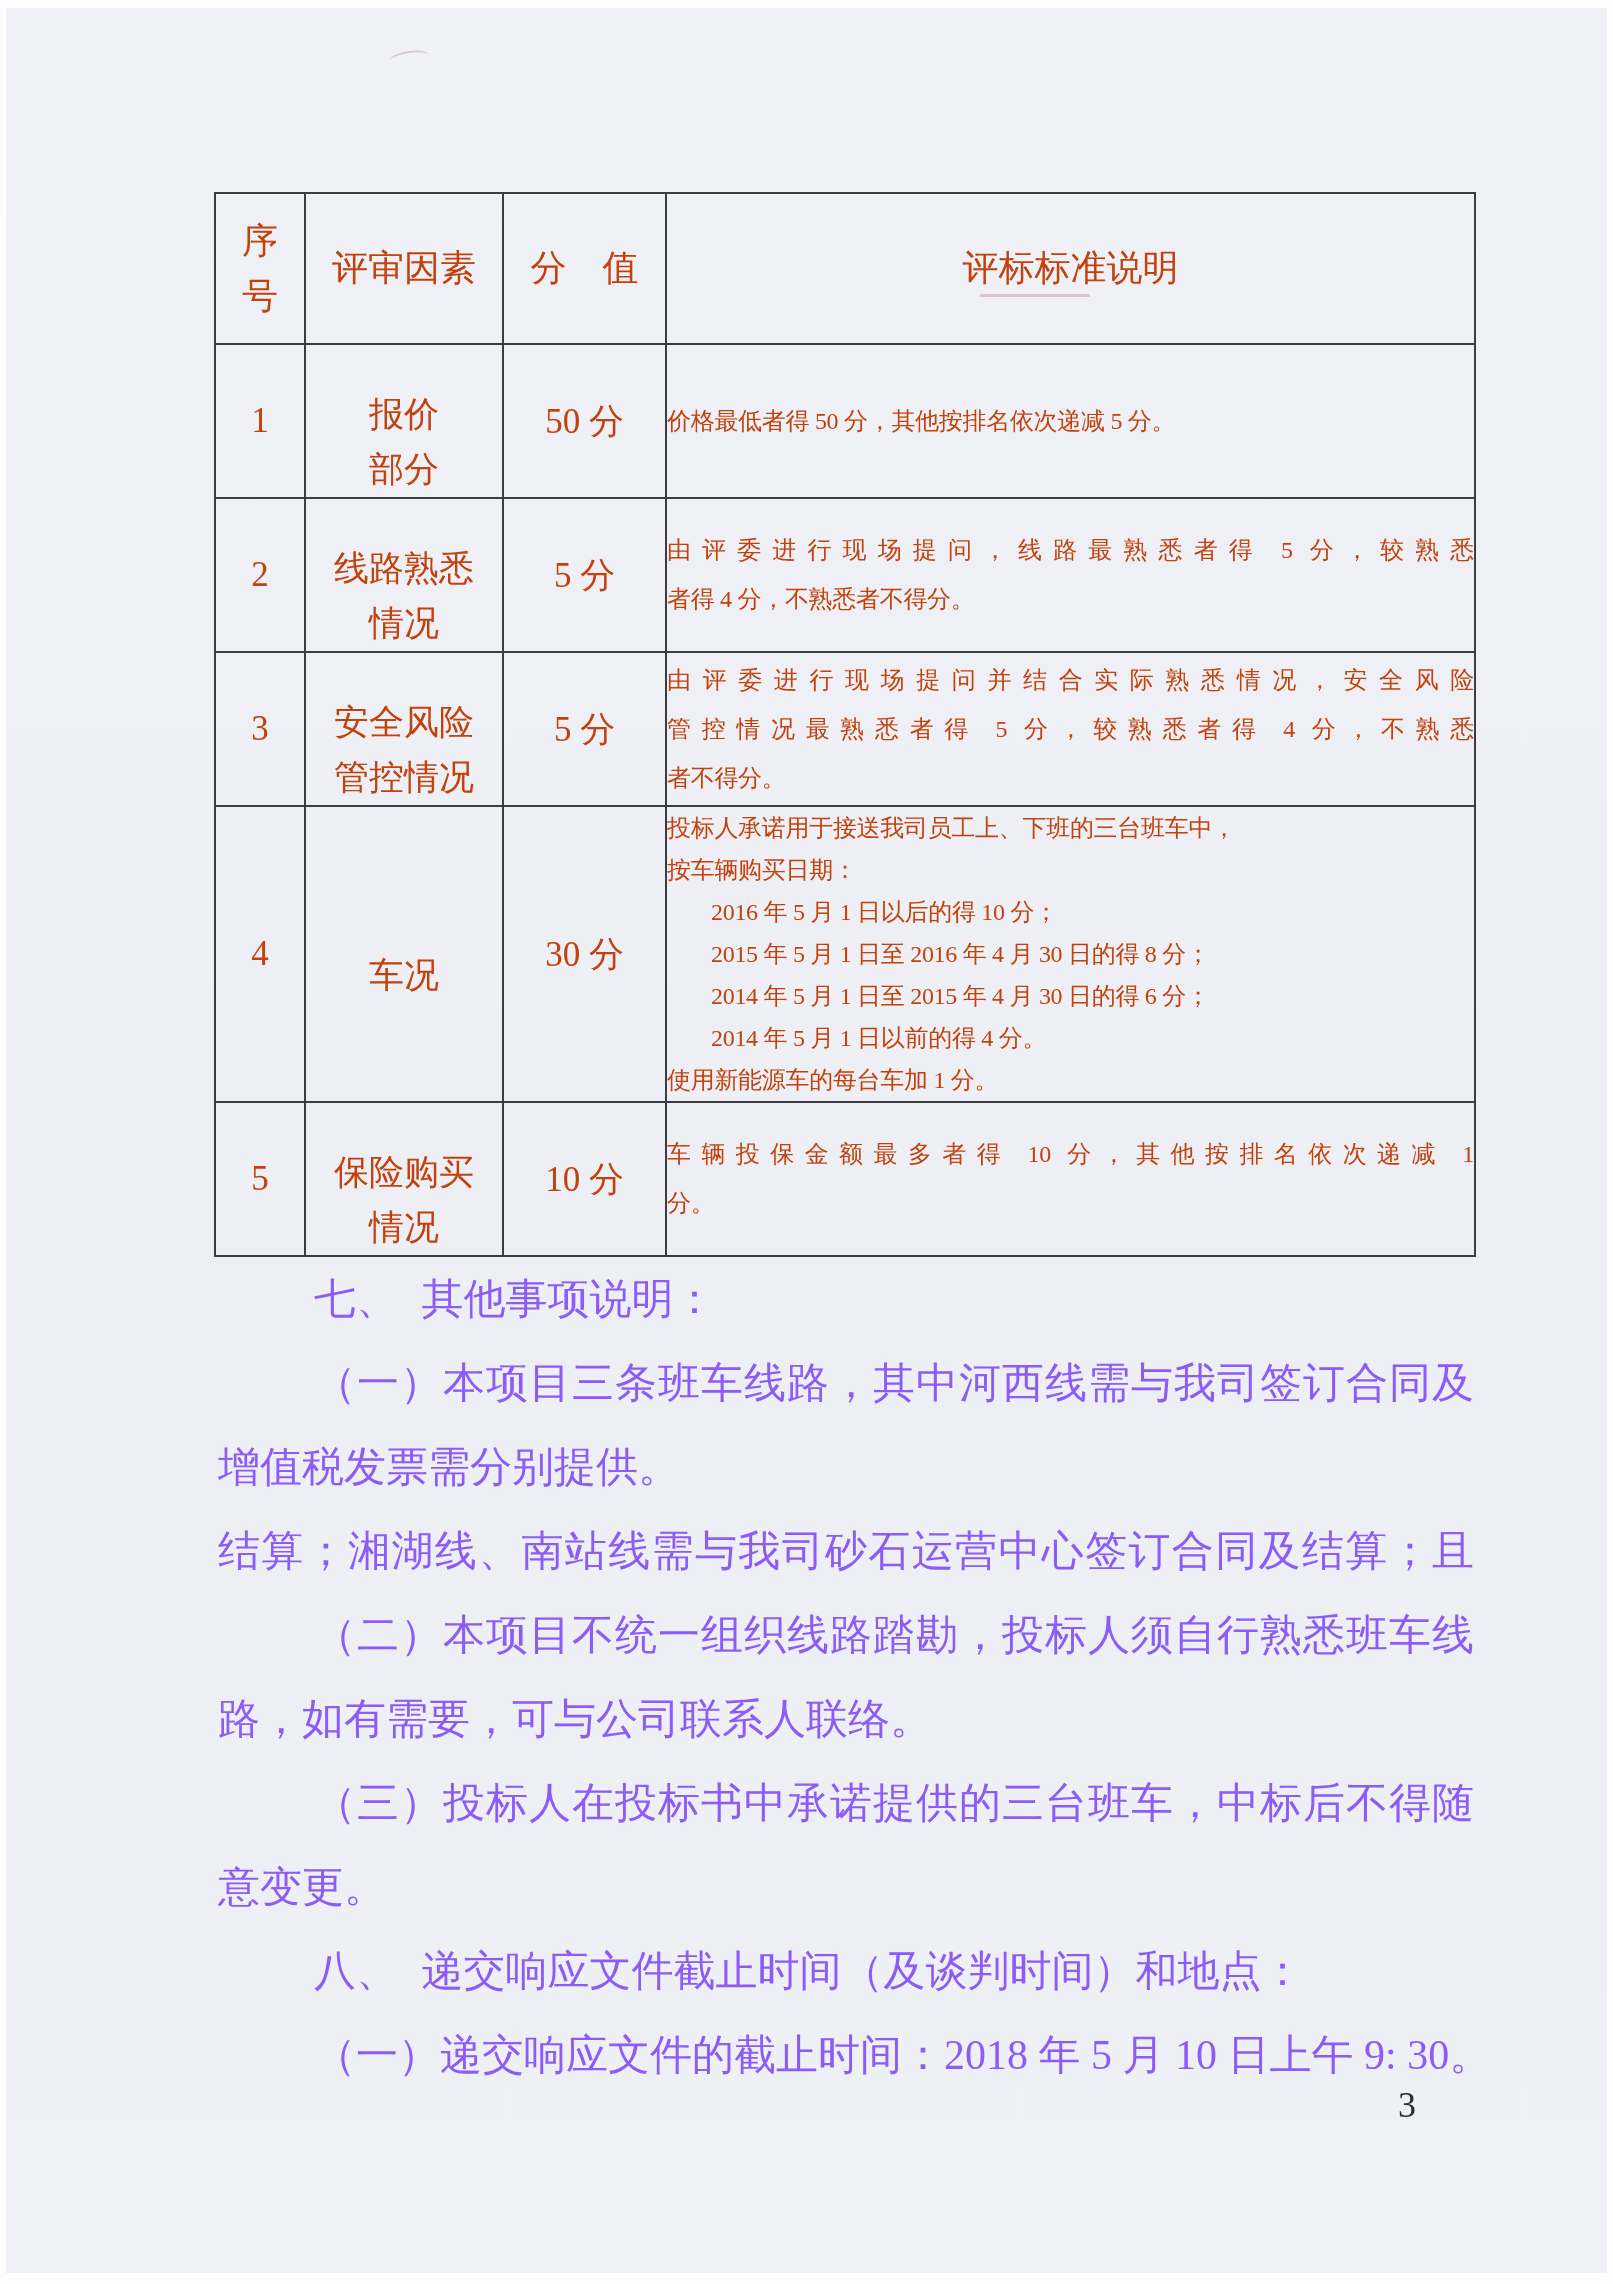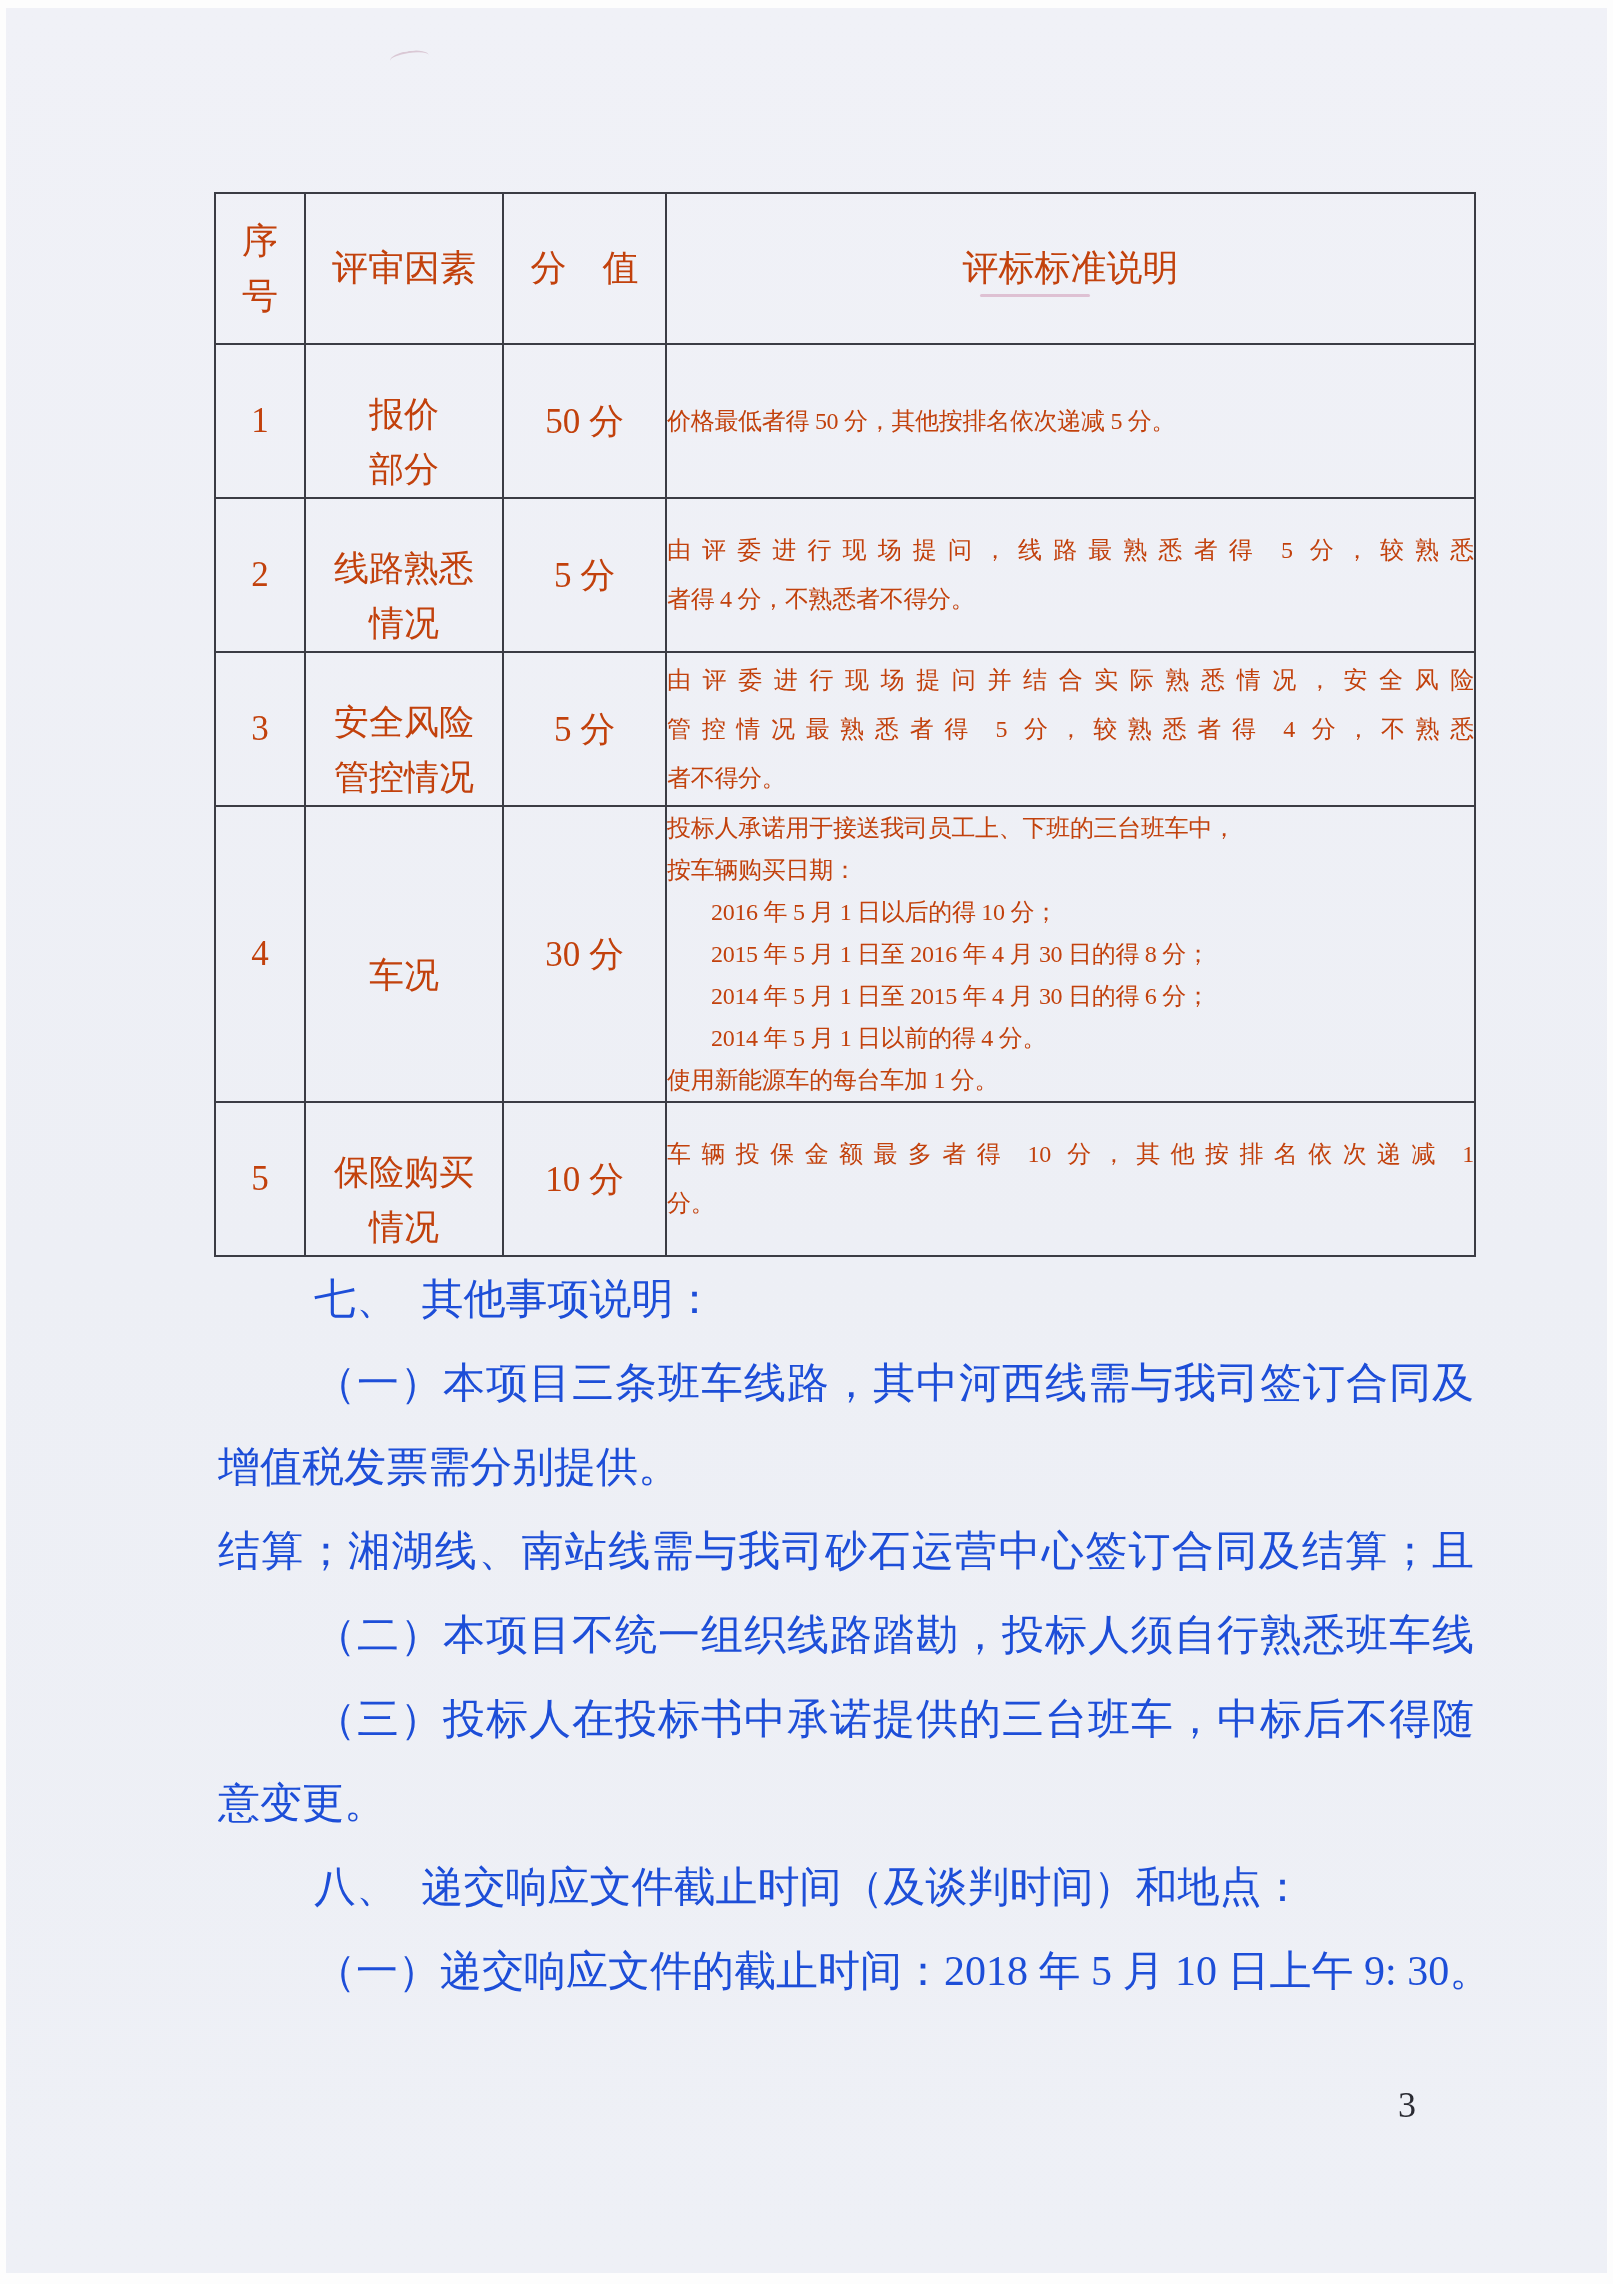--- a/index.html
+++ b/index.html
@@ -22,21 +22,21 @@
   .factor.w4{width:147px; word-break:break-all;}
   td.desc{padding:0 11.8px 0 13.7px; font-size:24px; letter-spacing:-0.3px;}
   .dline{line-height:49px;}
   tr.r4 .dline{line-height:42px;}
   .j{text-align:justify; text-align-last:justify;}
   .ind{padding-left:44px;}
   .nw{white-space:nowrap; overflow:hidden;}
   .hcell{font-size:36px;}
   
   .bodytext{position:absolute; left:218px; top:1257px; width:1256px;
-            font-size:42px; color:#1d4ed8;}
+            font-size:42px; color:#8b5cf6;}
   .bline{height:84px; line-height:84px;}
   .bline.indent{padding-left:96px; box-sizing:border-box;}
   .bline.stretch{text-align:justify; text-align-last:justify;}
   .bline.nw{white-space:nowrap;}
   .hnum{margin-right:23.5px;}
   .pagenum{position:absolute; left:1398px; top:2084px; font-size:36px; color:#2a2b33;}
   .pink-underline{position:absolute; left:980px; top:294px; width:110px; height:2.9px;
              background:rgba(207,153,182,0.55); border-radius:2px;}
   .scan-scratch{position:absolute; left:390px; top:51px; width:39px; height:11.8px;
              border-top:2.9px solid rgba(190,150,170,0.45);
@@ -127,20 +127,21 @@
   <div class="pink-underline"></div>
 
   <div class="bodytext">
     <div class="bline indent nw">
       <span class="hnum">七、</span><span>其他事项说明：</span>
     </div>
     <div class="bline indent stretch">（一）本项目三条班车线路，其中河西线需与我司签订合同及</div>
     <div class="bline nw">增值税发票需分别提供。</div>
     <div class="bline stretch">结算；湘湖线、南站线需与我司砂石运营中心签订合同及结算；且</div>
     <div class="bline indent stretch">（二）本项目不统一组织线路踏勘，投标人须自行熟悉班车线</div>
+    <div class="bline nw">路，如有需要，可与公司联系人联络。</div>
     <div class="bline indent stretch">（三）投标人在投标书中承诺提供的三台班车，中标后不得随</div>
     <div class="bline nw">意变更。</div>
     <div class="bline indent nw">
       <span class="hnum">八、</span><span>递交响应文件截止时间（及谈判时间）和地点：</span>
     </div>
     <div class="bline indent nw">（一）递交响应文件的截止时间：2018 年 5 月 10 日上午 9: 30。</div>
   </div>
 
   <div class="pagenum">3</div>
 </div>

